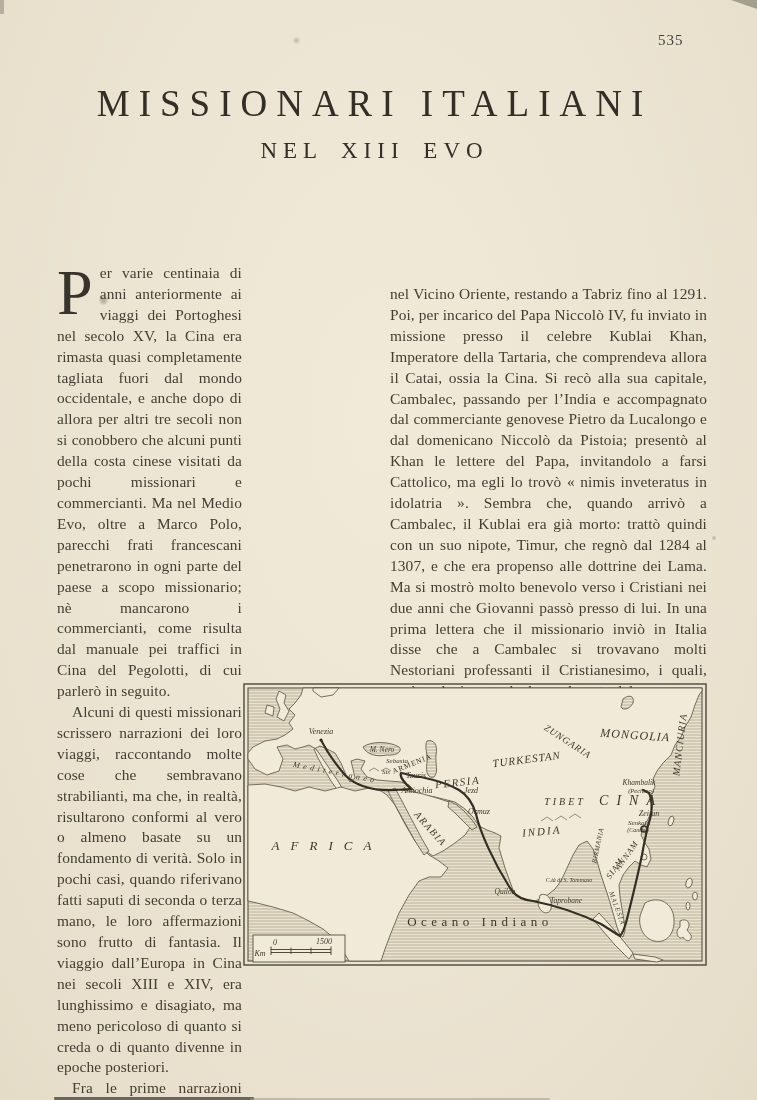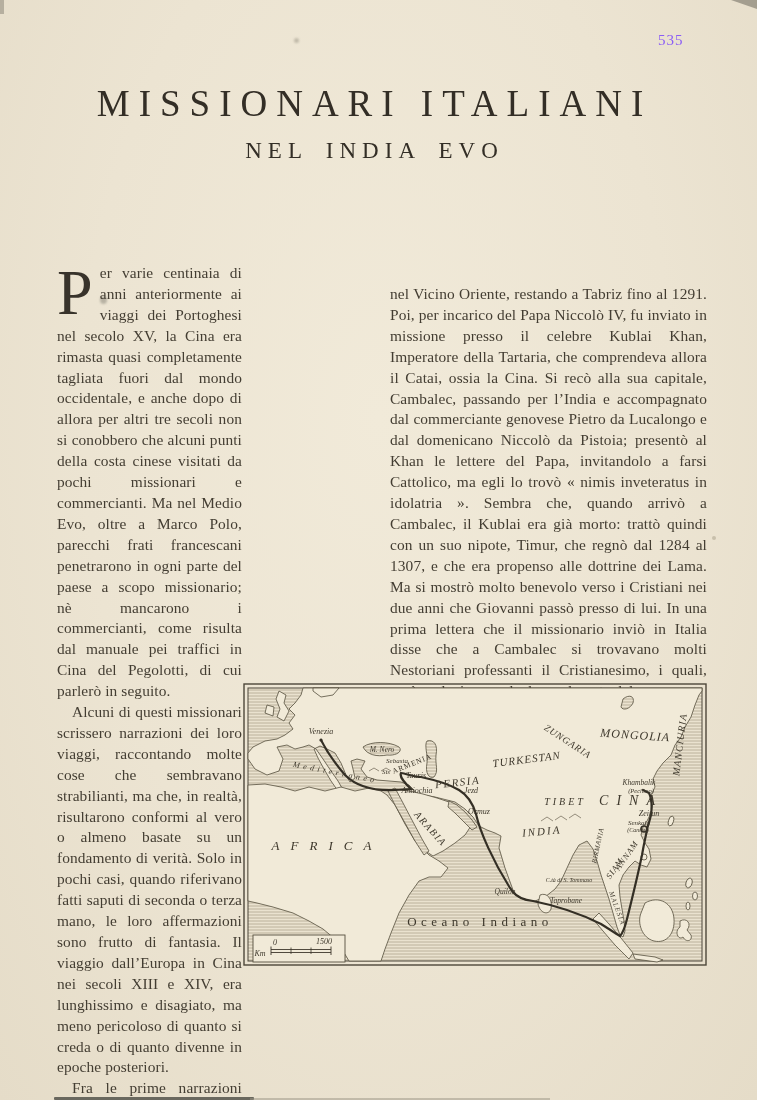--- a/index.html
+++ b/index.html
@@ -11,21 +11,21 @@
   .page{position:absolute;inset:0;}
   
   .edge-bottom{position:absolute;left:54px;bottom:0;width:200px;height:3px;background:#4a4a42;opacity:.8;border-radius:1px;}
   .edge-bottom2{position:absolute;left:250px;bottom:0;width:300px;height:2px;background:#9a9484;opacity:.5;}
   .edge-tr{position:absolute;right:0;top:0;width:26px;height:9px;background:#6b685c;opacity:.55;clip-path:polygon(100% 0,0 0,100% 100%);}
   .edge-tl{position:absolute;left:0;top:0;width:4px;height:14px;background:#7a7668;opacity:.45;}
   .spot1{position:absolute;left:100px;top:296px;width:7px;height:8px;border-radius:50%;background:#8d897d;opacity:.55;filter:blur(1px);}
   .spot2{position:absolute;left:294px;top:38px;width:5px;height:5px;border-radius:50%;background:#a39d8d;opacity:.6;filter:blur(1px);}
   .spot3{position:absolute;left:712px;top:536px;width:4px;height:4px;border-radius:50%;background:#b0a893;opacity:.6;}
 
-  .pagenum{position:absolute;left:658px;top:32px;font-size:15px;letter-spacing:1px;color:#8b5cf6;}
+  .pagenum{position:absolute;left:658px;top:32px;font-size:15px;letter-spacing:1px;color:#404040;}
 
   .titleblock{position:absolute;left:0;right:8px;top:84px;text-align:center;color:#332e26;}
   .t1{font-size:37px;letter-spacing:9px;line-height:40px;margin:0 0 14px 0;white-space:nowrap;}
   .t2{font-size:37px;letter-spacing:15px;word-spacing:22px;line-height:40px;margin:0 0 17px 0;white-space:nowrap;}
   .t3{font-size:23px;letter-spacing:6px;word-spacing:7px;line-height:26px;margin:0;white-space:nowrap;}
 
   .col{position:absolute;top:263px;color:#433d32;font-size:15.4px;line-height:20.9px;
        text-align:justify;letter-spacing:.1px;}
   .col p{margin:0;}
   .col p.ind{text-indent:15px;}
@@ -49,21 +49,21 @@
   <div class="edge-tr"></div>
   <div class="edge-tl"></div>
   <div class="spot1"></div>
   <div class="spot2"></div>
   <div class="spot3"></div>
 
   <div class="pagenum">535</div>
 
   <div class="titleblock">
     <div class="t1">MISSIONARI ITALIANI</div>
-    <div class="t3">NEL INDIA EVO</div>
+    <div class="t3">NEL XIII EVO</div>
   </div>
 
   <div class="col leftcol">
     <div class="map-spacer"></div>
     <p><span class="dropcap">P</span><span>er varie centinaia di anni anteriormente ai viaggi dei Portoghesi nel secolo XV, la Cina era rimasta quasi completamente tagliata fuori dal mondo occidentale, e anche dopo di allora per altri tre secoli non si conobbero che alcuni punti della costa cinese visitati da pochi missionari e commercianti. Ma nel Medio Evo, oltre a Marco Polo, parecchi frati francescani penetrarono in ogni parte del paese a scopo missionario; nè mancarono i commercianti, come risulta dal manuale pei traffici in Cina del Pegolotti, di cui parlerò in seguito.</span></p>
     <p class="ind">Alcuni di questi missionari scrissero narrazioni dei loro viaggi, raccontando molte cose che sembravano strabilianti, ma che, in realtà, risultarono conformi al vero o almeno basate su un fondamento di verità. Solo in pochi casi, quando riferivano fatti saputi di seconda o terza mano, le loro affermazioni sono frutto di fantasia. Il viaggio dall’Europa in Cina nei secoli XIII e XIV, era lunghissimo e disagiato, ma meno pericoloso di quanto si creda o di quanto divenne in epoche posteriori.</p>
     <p class="ind">Fra le prime narrazioni medioevali sulla Cina sono le lettere di Frate Giovanni da Montecorvino, primo arcivescovo di Cambalec (la attuale Pechino). Egli nacque nel 1247, probabilmente a Montecorvino Ravello, presso Salerno. Entrato nell’Ordine dei Frati minori, ebbe varie missioni</p>
   </div>
 
   <div class="col rightcol">

